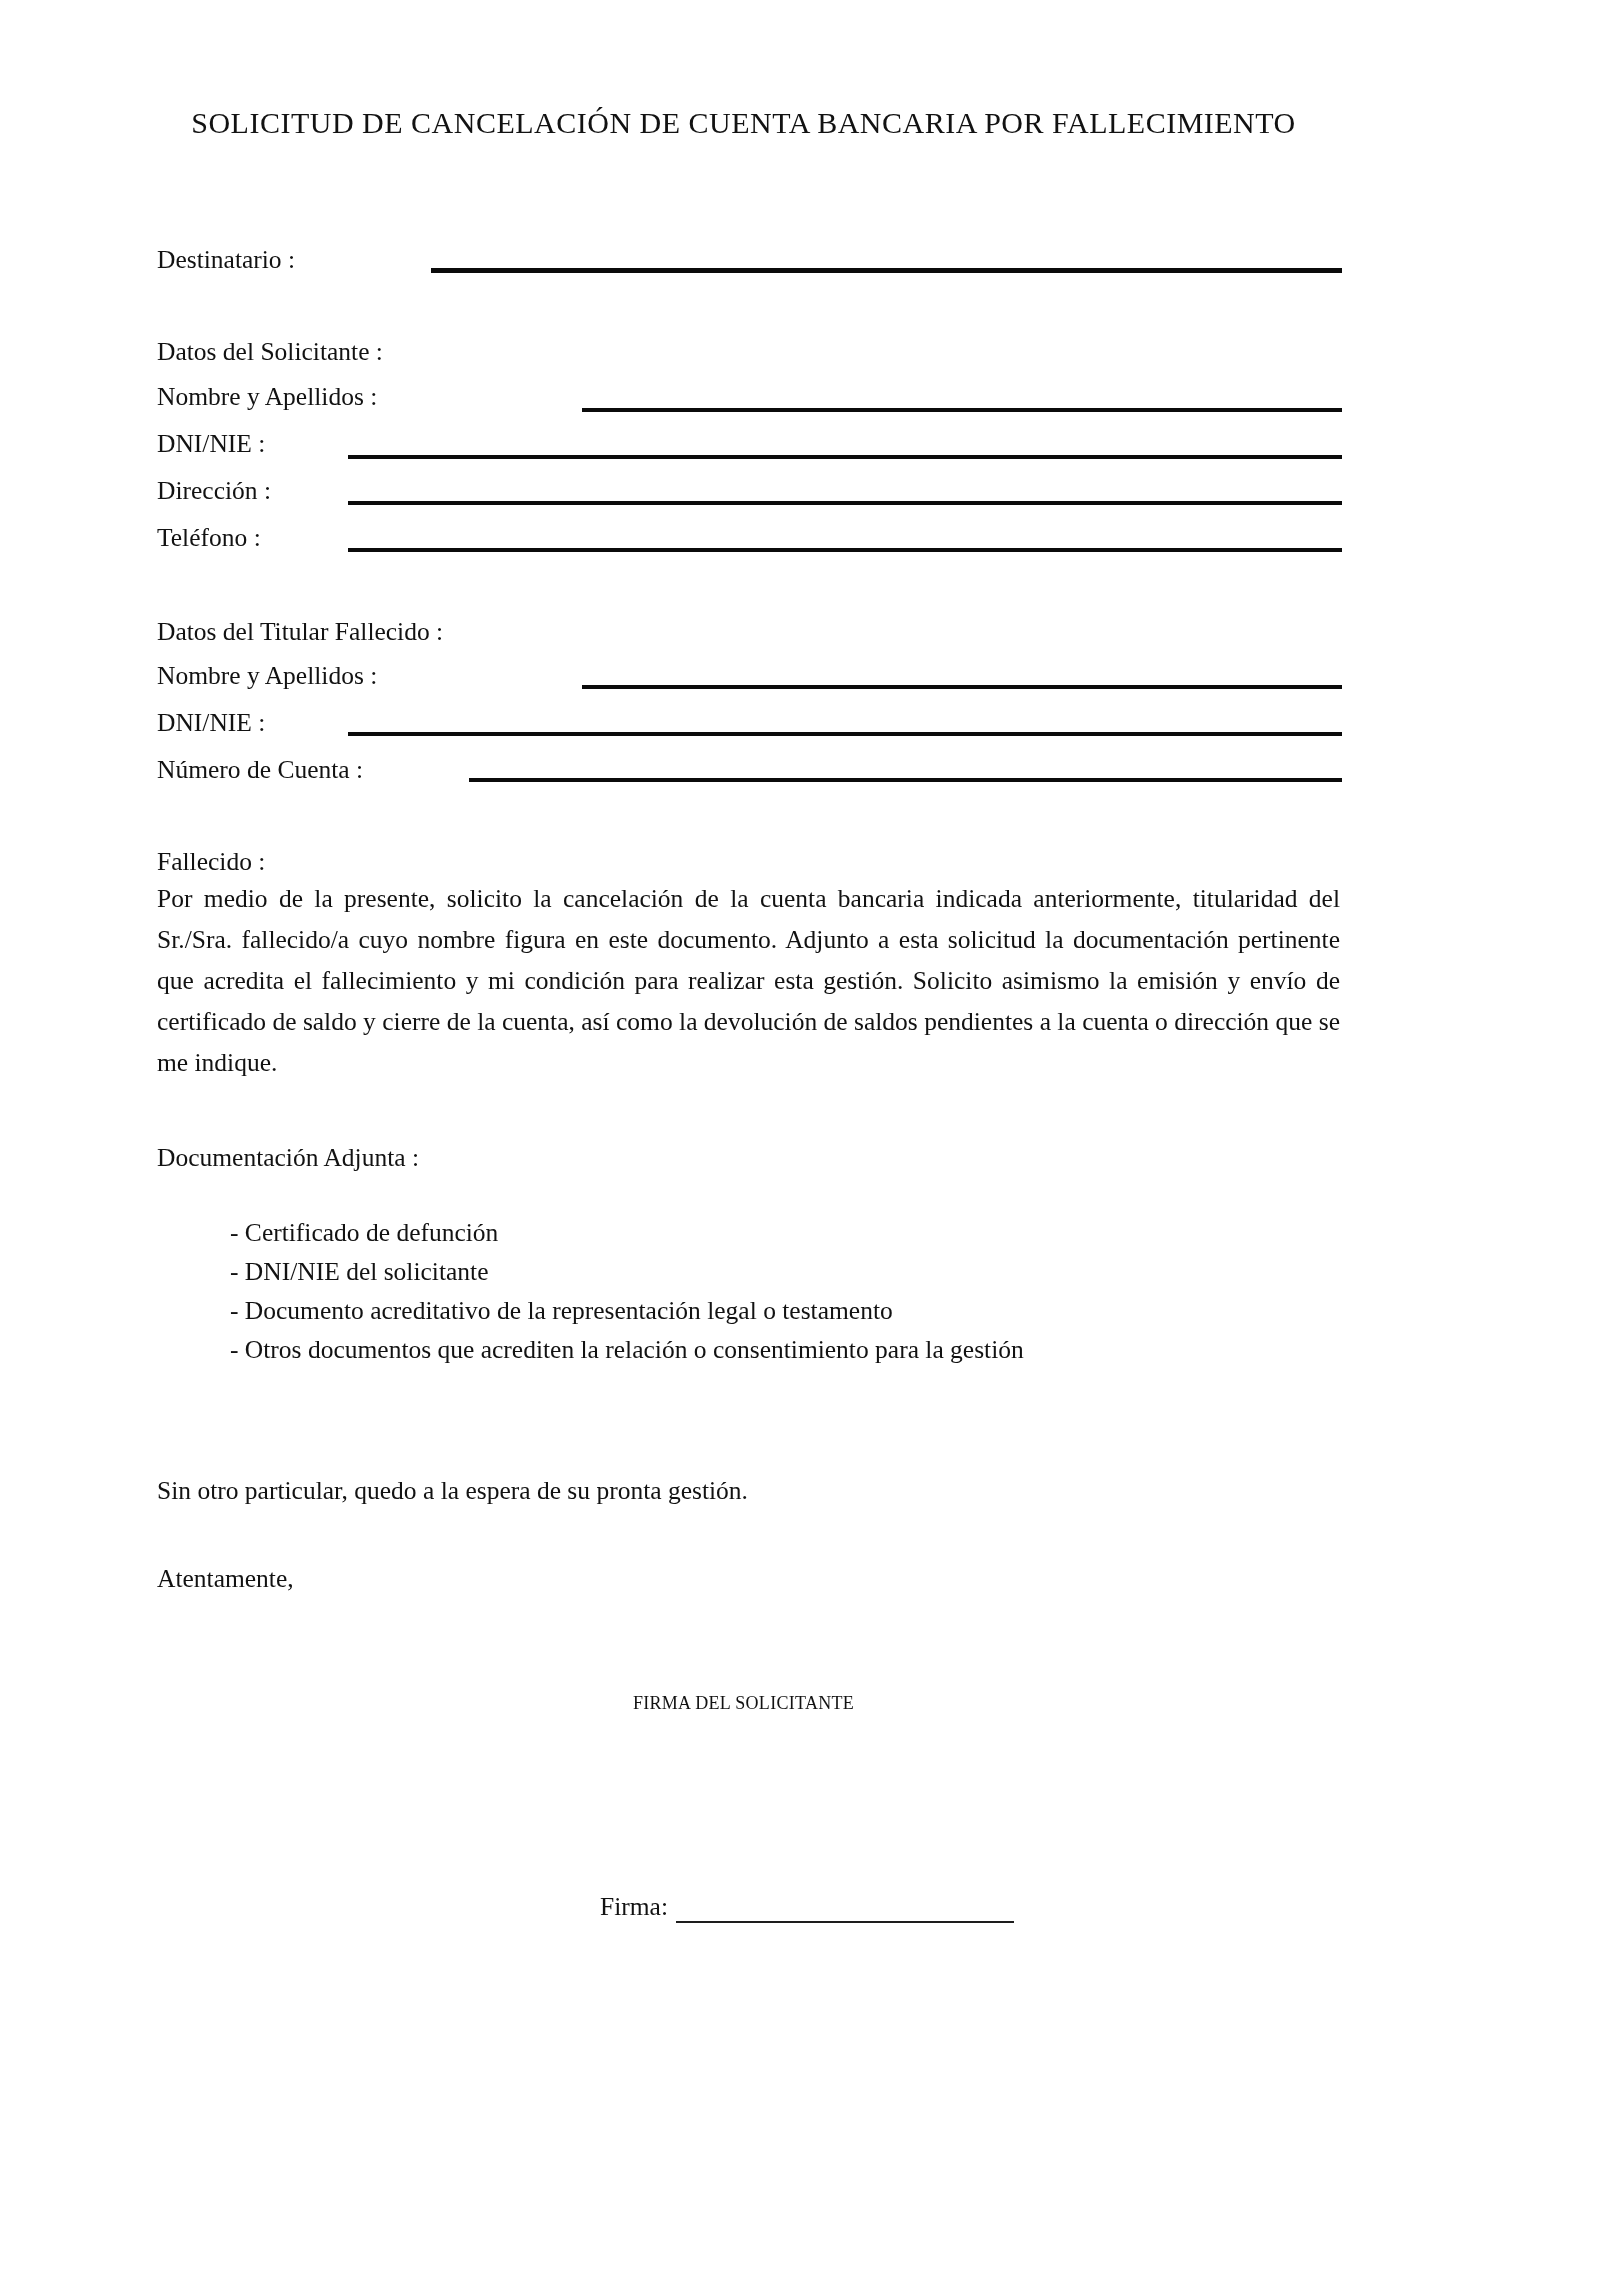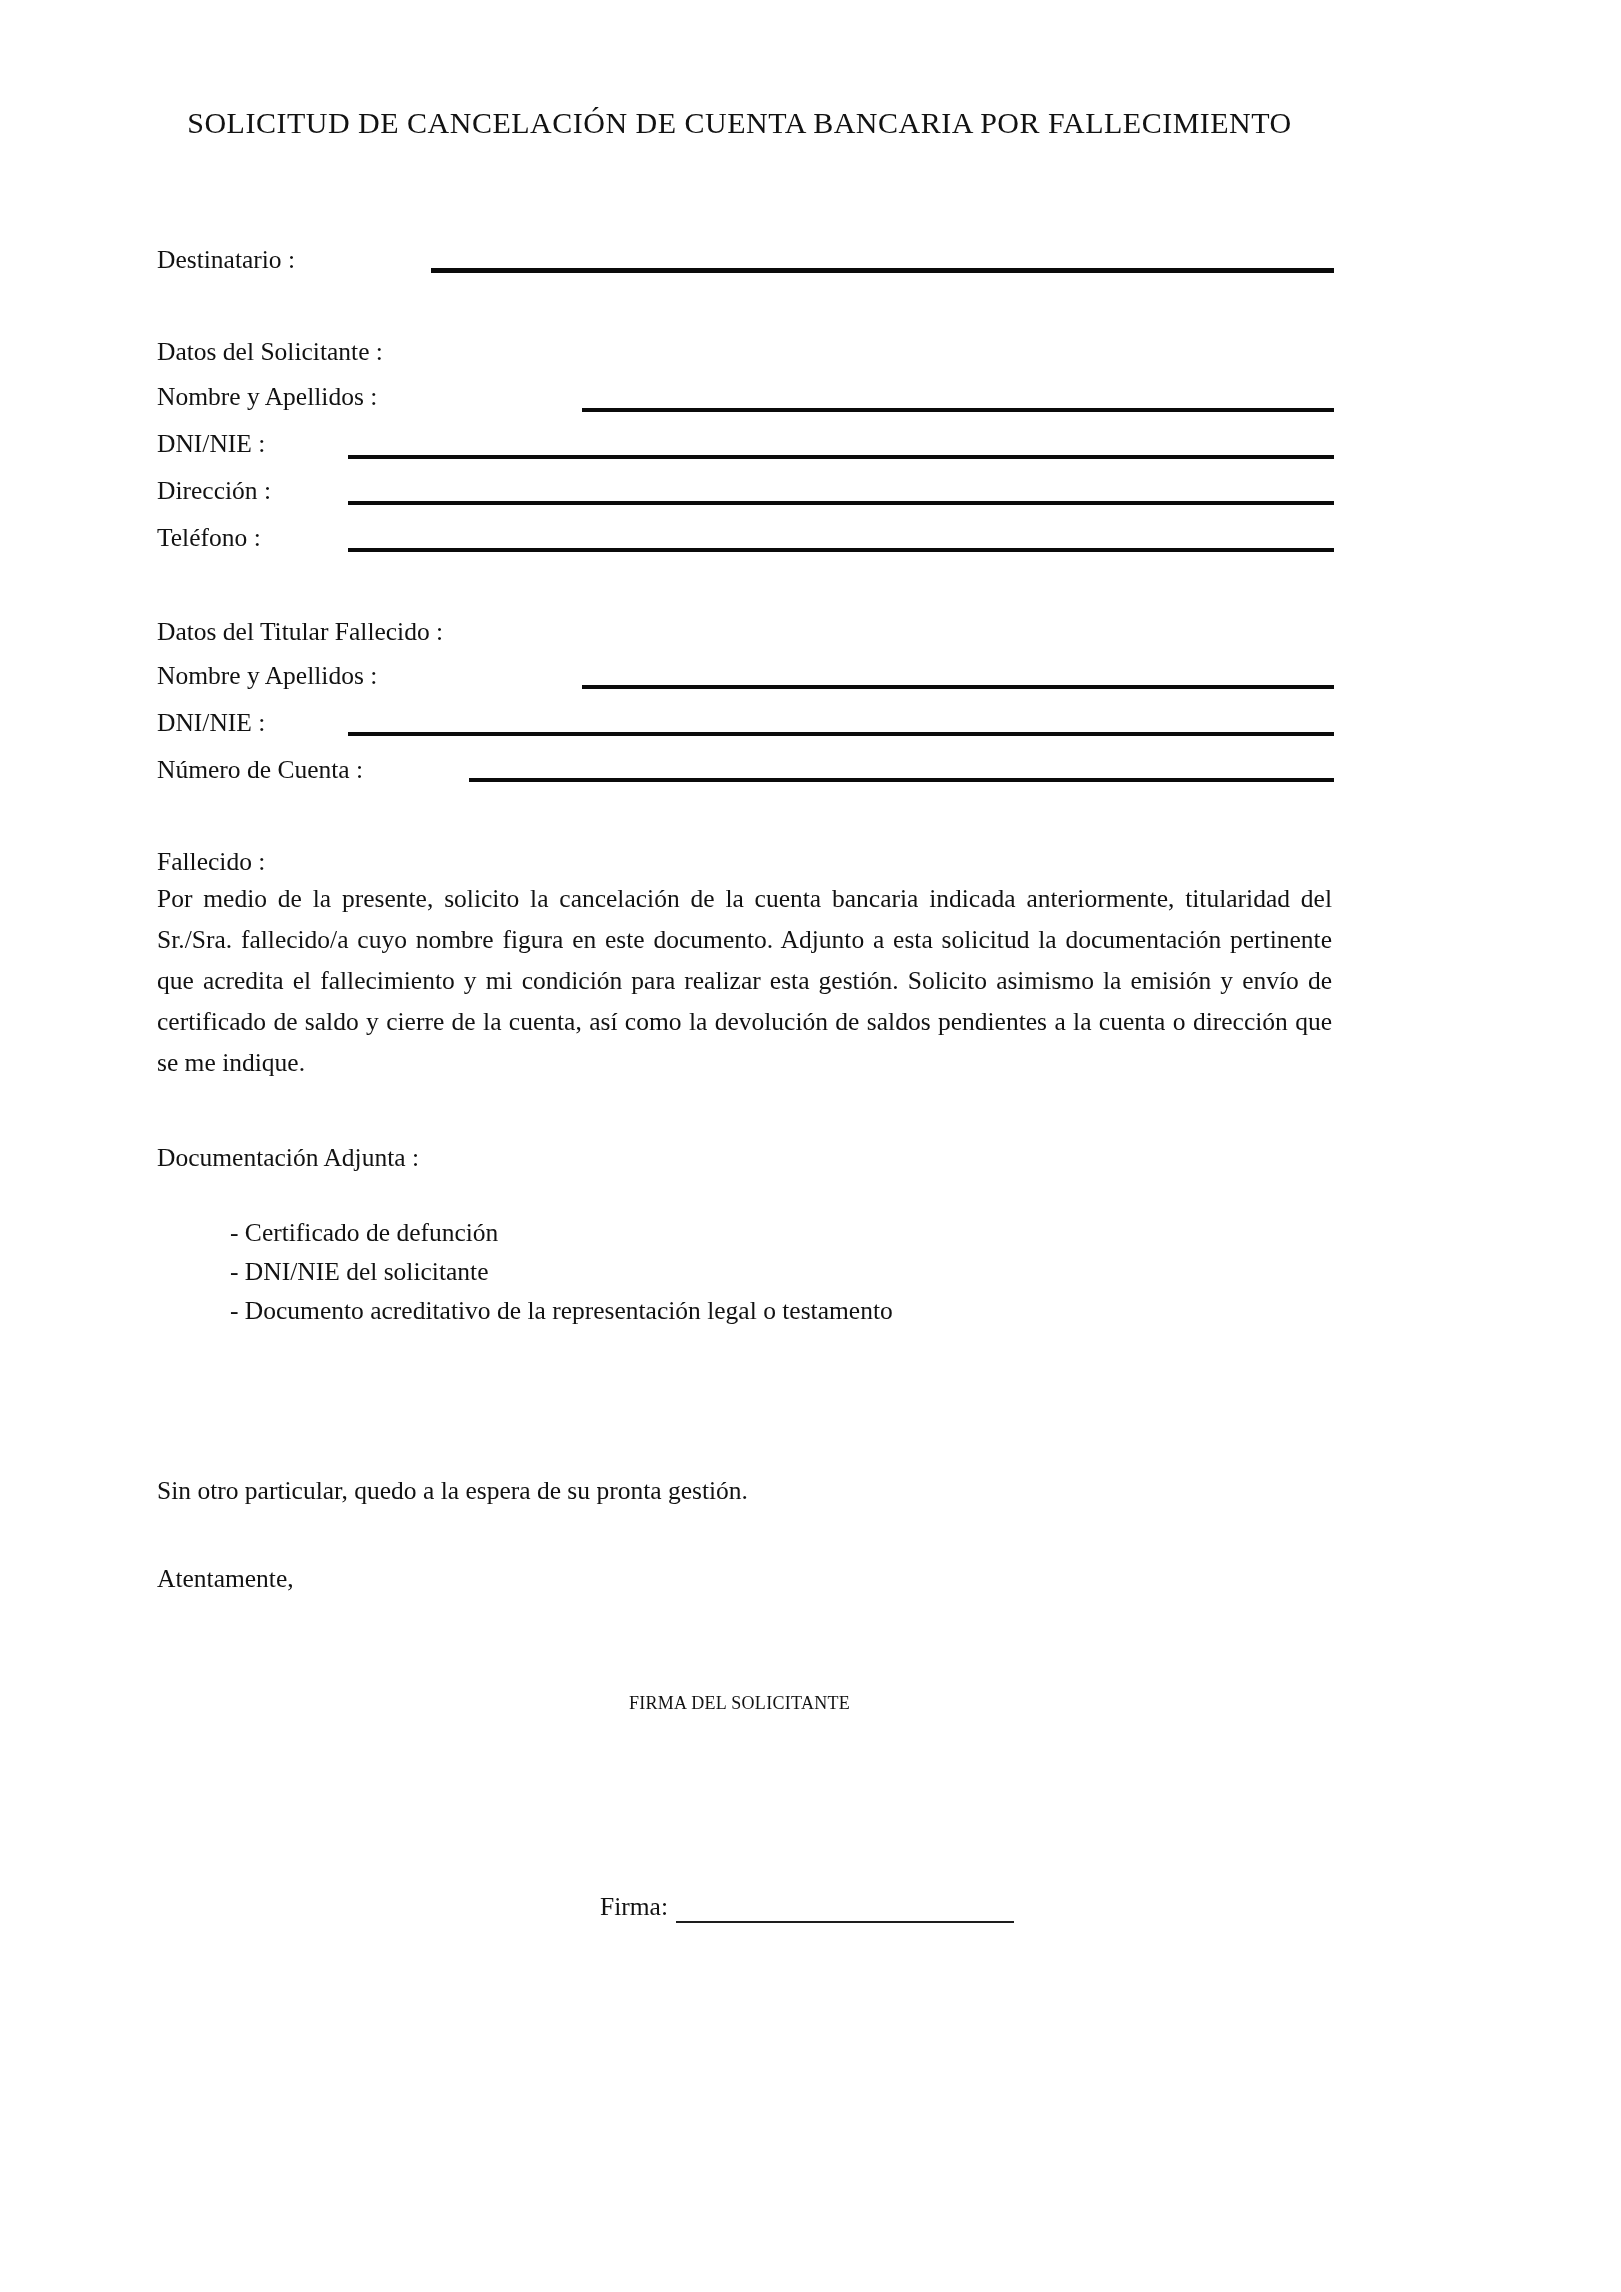--- a/index.html
+++ b/index.html
@@ -9,20 +9,21 @@
   }
   .page {
     position: relative;
     width: 1479px;
     height: 2293px;
     background: #ffffff;
     color: #121212;
     font-family: "Liberation Serif", "DejaVu Serif", serif;
     font-size: 25.5px;
     overflow: hidden;
+    padding-left: 8px;
   }
   .lbl {
     position: absolute;
     left: 157px;
     white-space: nowrap;
     line-height: 29px;
   }
   .title {
     position: absolute;
     left: 0;
@@ -135,20 +136,21 @@
   <span class="fill-line" id="ln-cta"></span>
 
   <span class="lbl" id="h-solic">Fallecido :</span>
   <div class="para">Por medio de la presente, solicito la cancelación de la cuenta bancaria indicada anteriormente, titularidad del Sr./Sra. fallecido/a cuyo nombre figura en este documento. Adjunto a esta solicitud la documentación pertinente que acredita el fallecimiento y mi condición para realizar esta gestión. Solicito asimismo la emisión y envío de certificado de saldo y cierre de la cuenta, así como la devolución de saldos pendientes a la cuenta o dirección que se me indique.</div>
 
   <span class="lbl" id="h-doc">Documentación Adjunta :</span>
   <div class="doclist">
     <div class="item">- Certificado de defunción</div>
     <div class="item">- DNI/NIE del solicitante</div>
     <div class="item">- Documento acreditativo de la representación legal o testamento</div>
+    <div class="item">- Otros documentos que acrediten la relación o consentimiento para la gestión</div>
   </div>
 
   <span class="lbl" id="l-sin">Sin otro particular, quedo a la espera de su pronta gestión.</span>
   <span class="lbl" id="l-att">Atentamente,</span>
 
   <div class="sig-heading">FIRMA DEL SOLICITANTE</div>
 
   <div class="firma-row">
     <span>Firma:</span><span class="sig-line"></span>
   </div>

